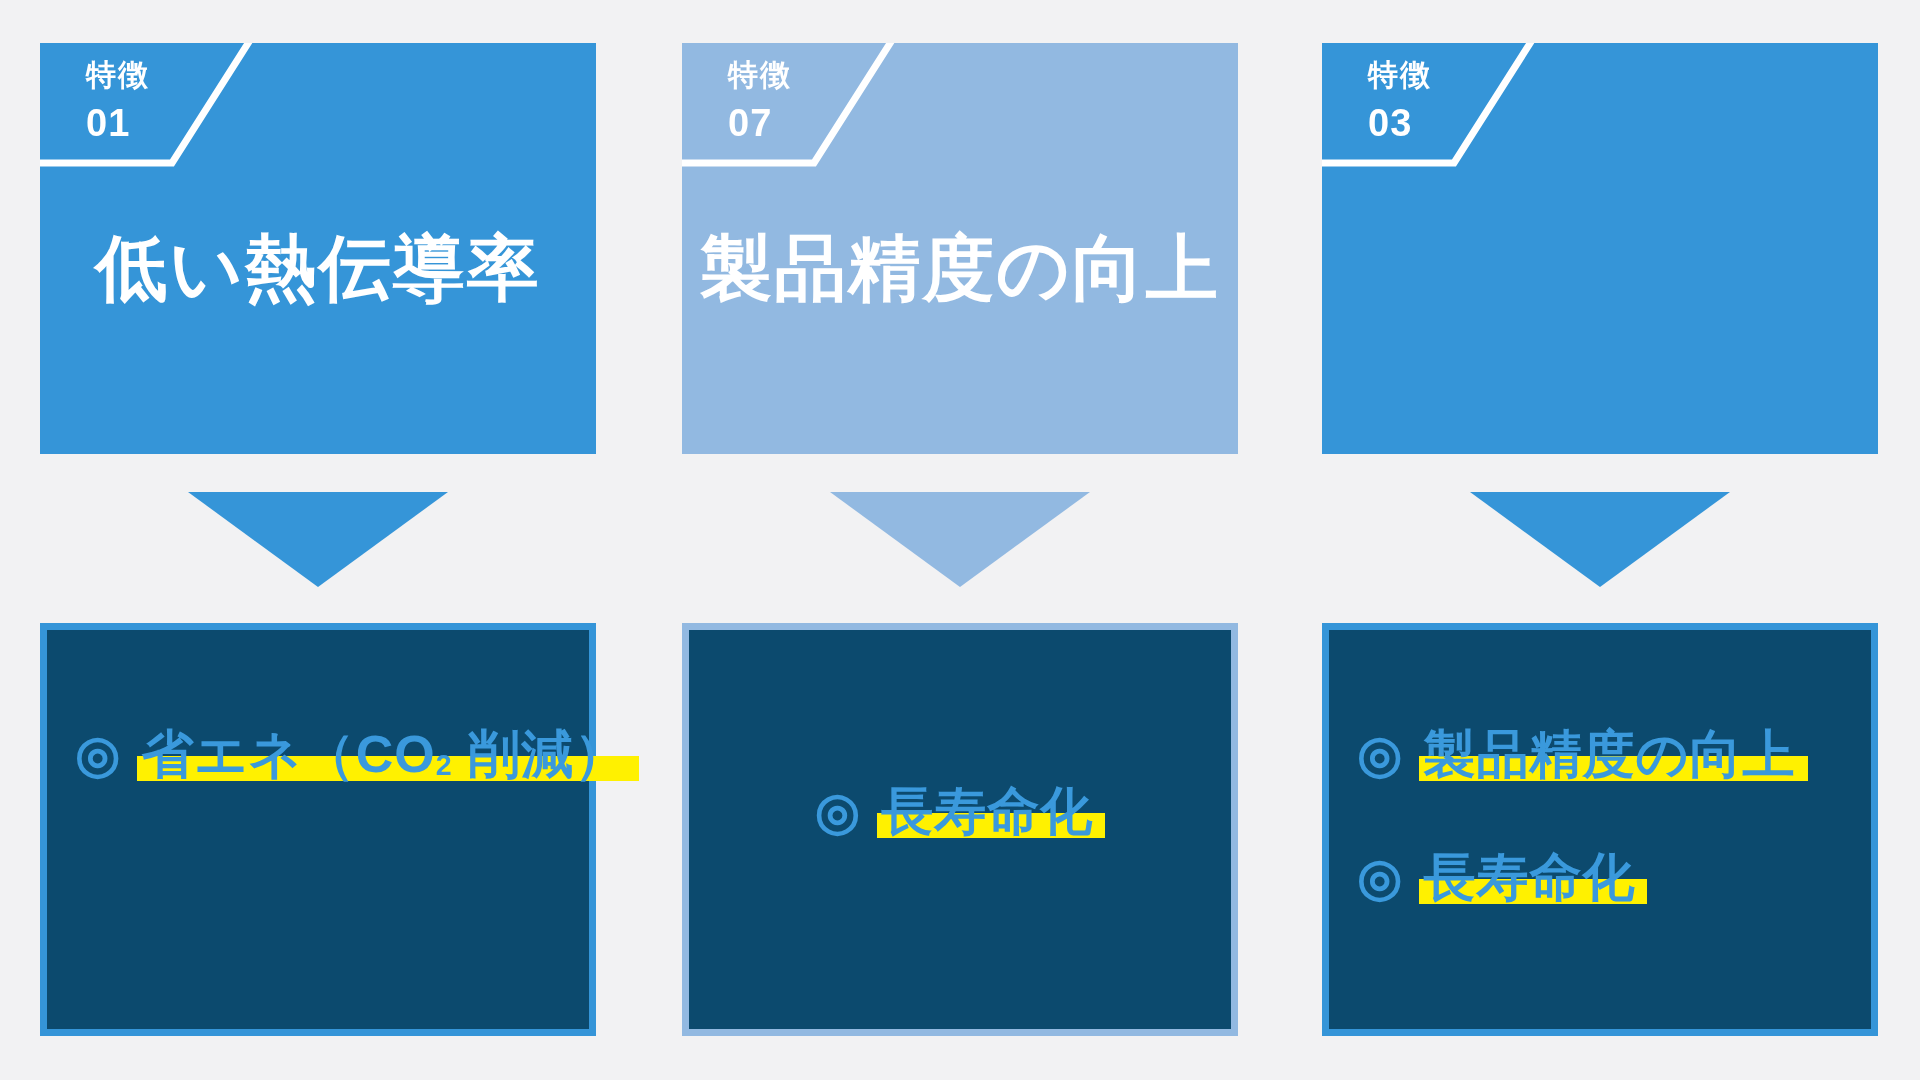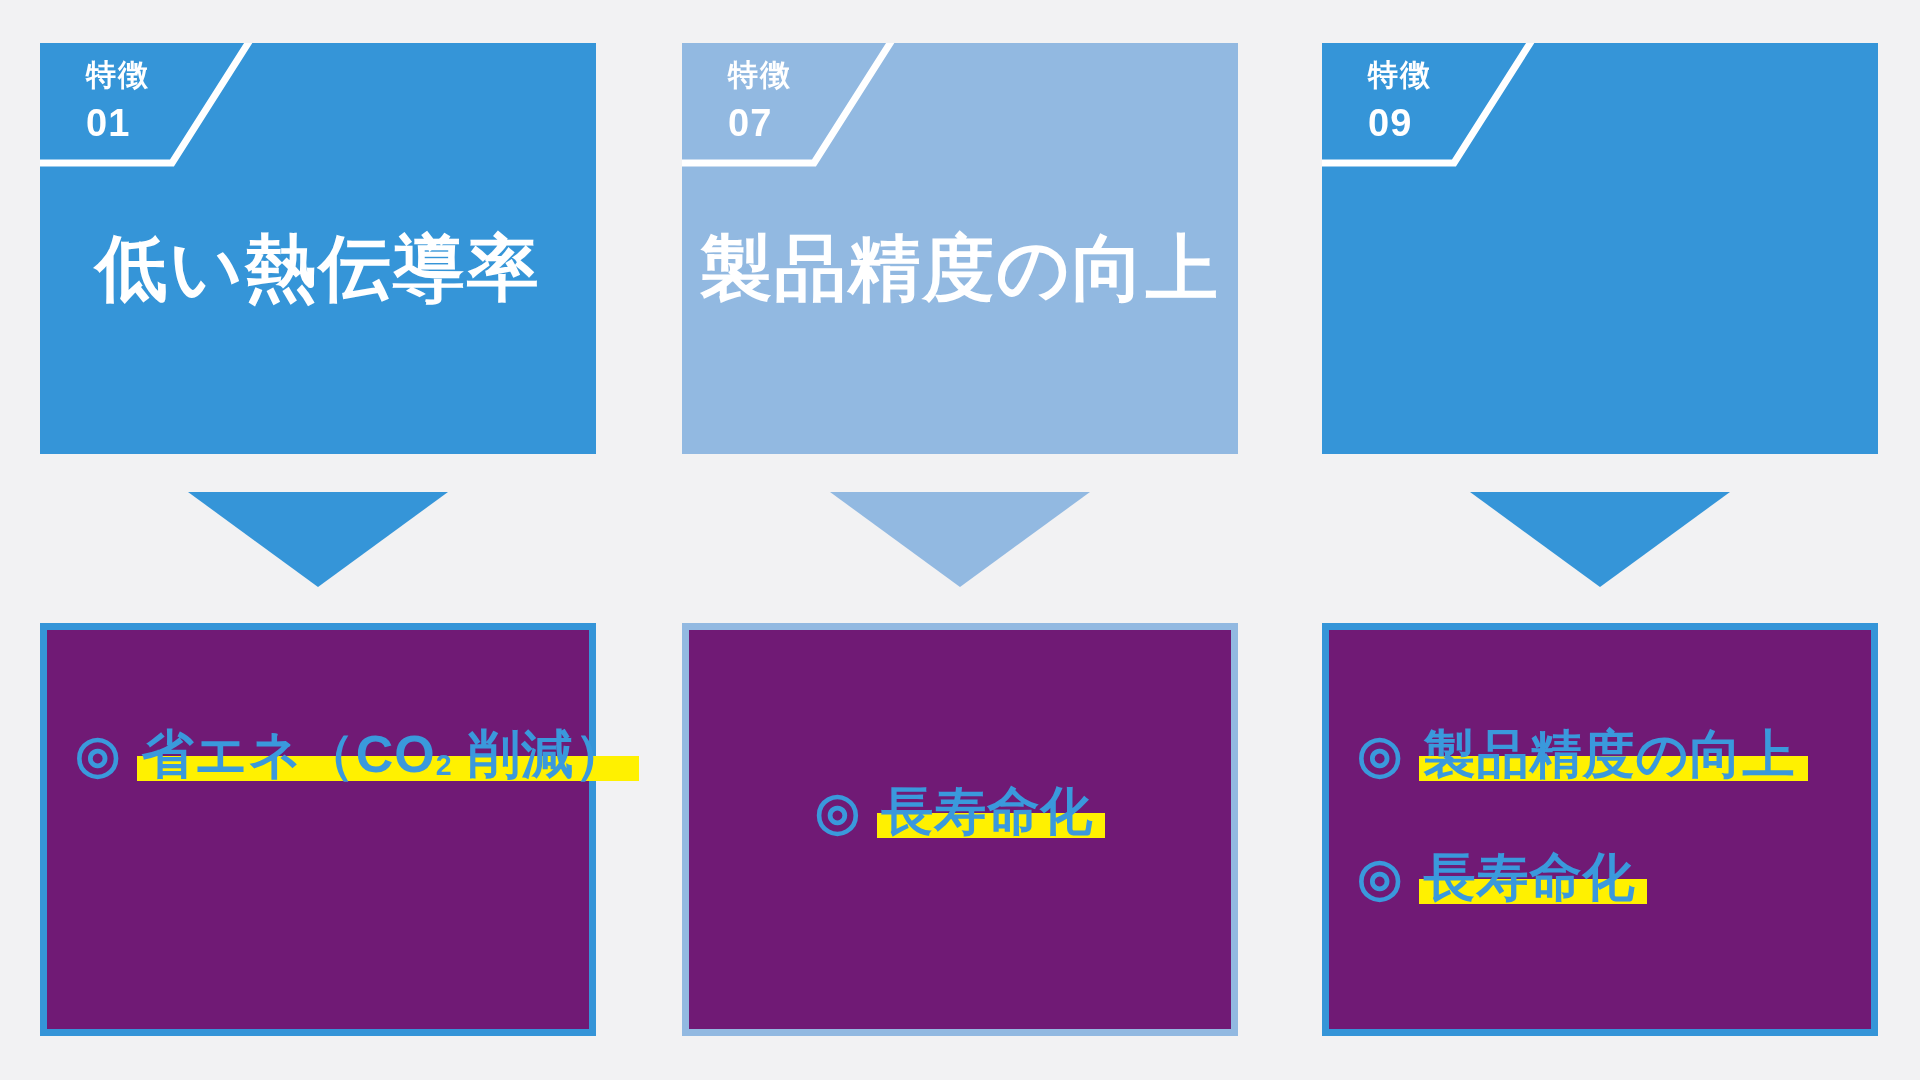--- a/index.html
+++ b/index.html
@@ -36,21 +36,21 @@
   
   .down-arrow {
     width:260px; height:95px; margin:38px auto 36px auto;
     clip-path:polygon(0 0, 100% 0, 50% 100%);
   }
   .col--primary .down-arrow { background:#3595D8; }
   .col--secondary .down-arrow { background:#92B9E1; }
 
   
   .benefits-box {
-    width:556px; height:413px; background:#701a75;
+    width:556px; height:413px; background:#0c4a6e;
     display:flex; flex-direction:column;
   }
   .col--primary .benefits-box { border:7px solid #3595D8; }
   .col--secondary .benefits-box { border:7px solid #92B9E1; }
 
   .benefits-box.list { justify-content:flex-start; align-items:flex-start; padding:92px 10px 0 28px; gap:58px; }
   .benefits-box.single { justify-content:center; align-items:center; }
   .benefits-box.single .point-line { transform:translateY(-18px); }
 
   .point-line {
@@ -108,21 +108,21 @@
     </div>
   </div>
 
   <div class="col col-3 col--primary">
     <div class="feature-header">
       <svg class="badge-outline" width="556" height="411" viewBox="0 0 556 411">
         <polyline points="0,120 132,120 212,-6" fill="none" stroke="#FFFFFF" stroke-width="7"></polyline>
       </svg>
       <div class="badge">
         <span class="badge-label">特徴</span>
-        <span class="badge-number">09</span>
+        <span class="badge-number">03</span>
       </div>
     </div>
     <div class="down-arrow"></div>
     <div class="benefits-box list">
       <div class="point-line">
         <span class="bullseye-marker">◎</span><span class="hl"><span>製品精度の向上</span></span>
       </div>
       <div class="point-line">
         <span class="bullseye-marker">◎</span><span class="hl"><span>長寿命化</span></span>
       </div>

